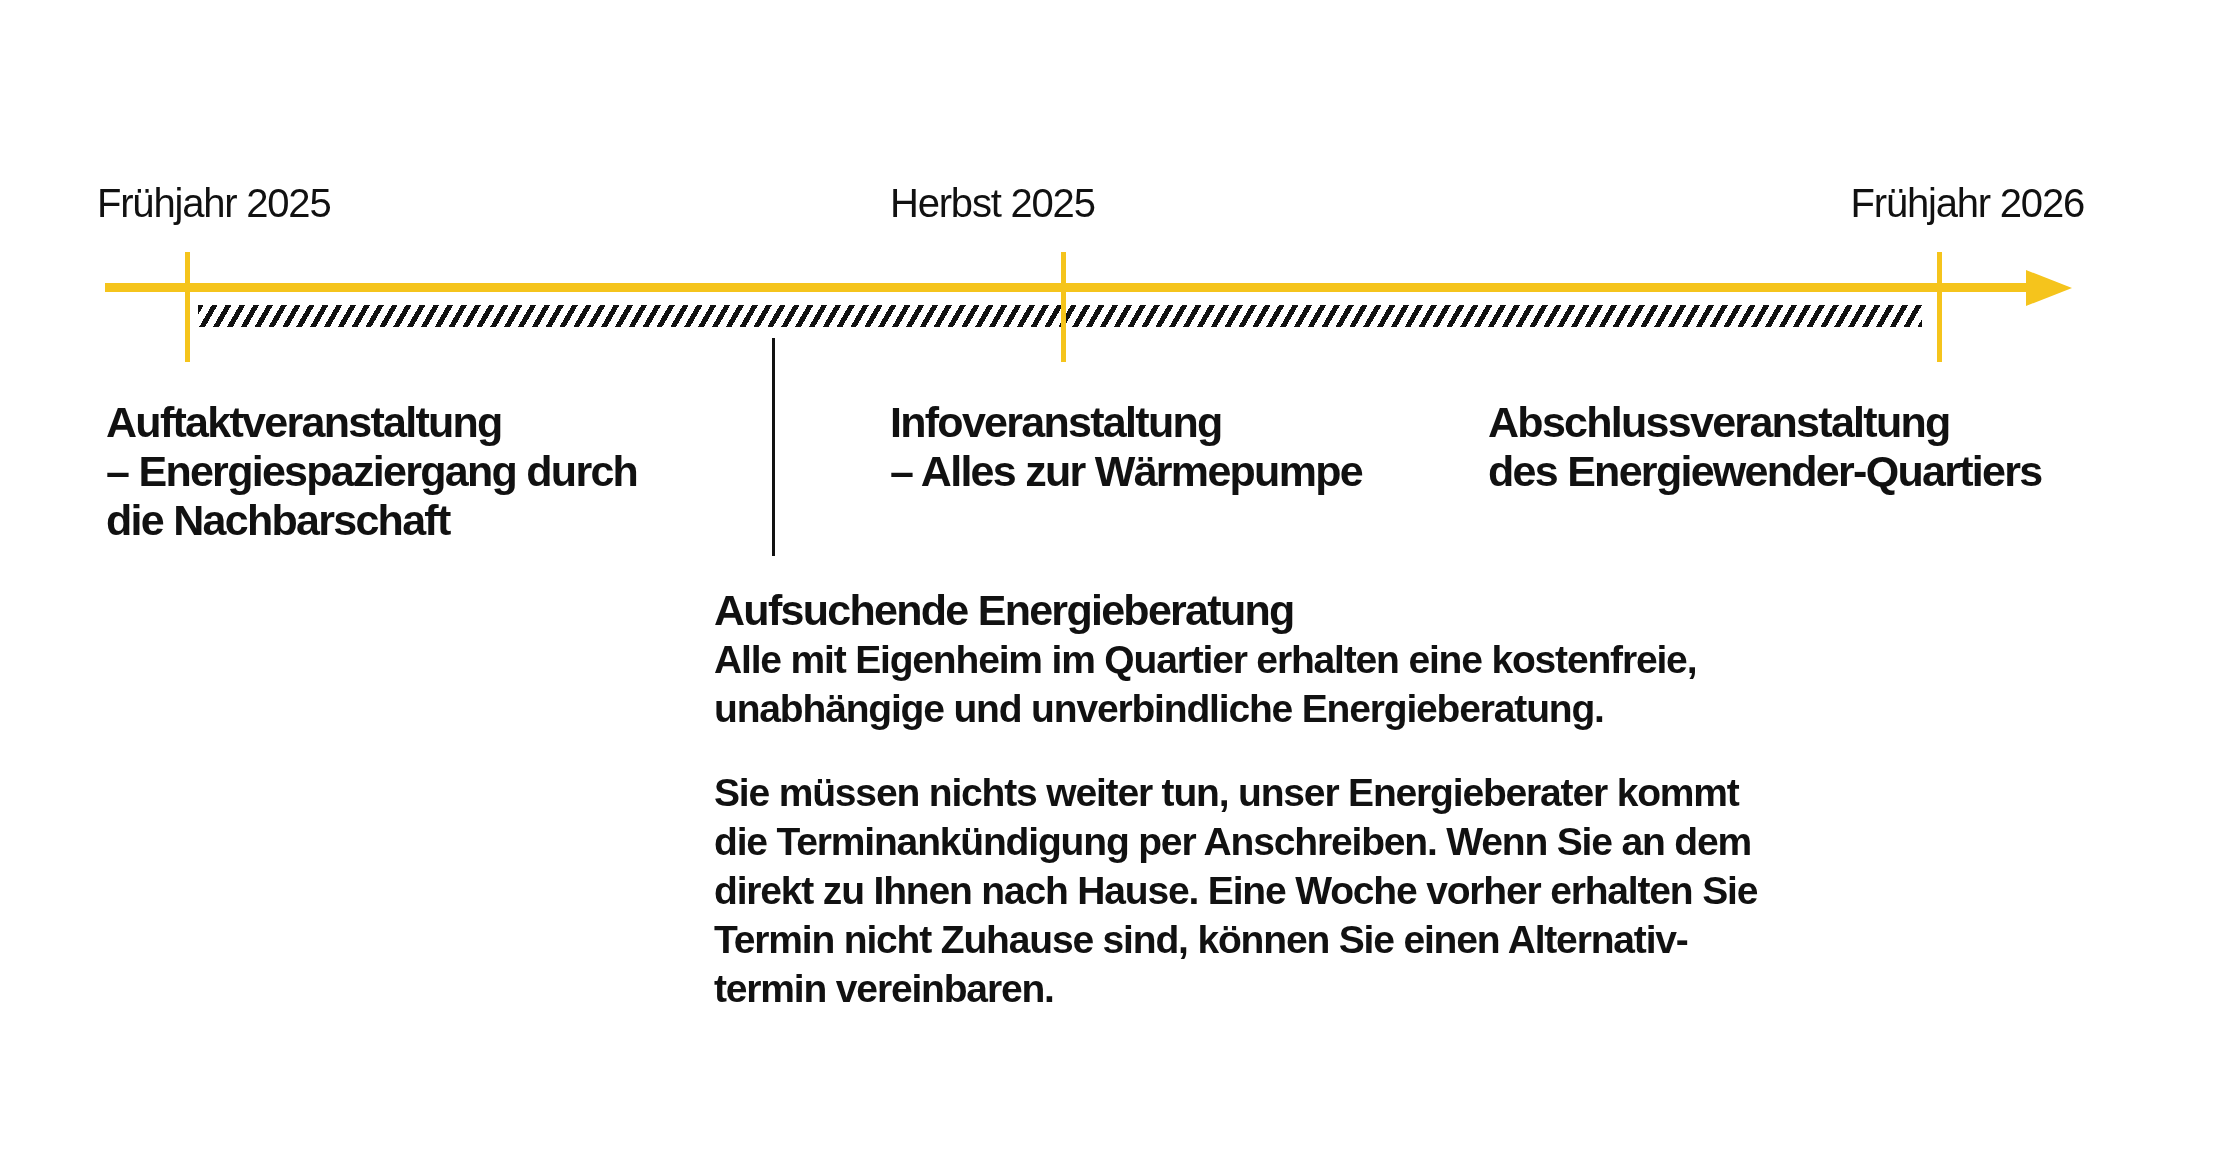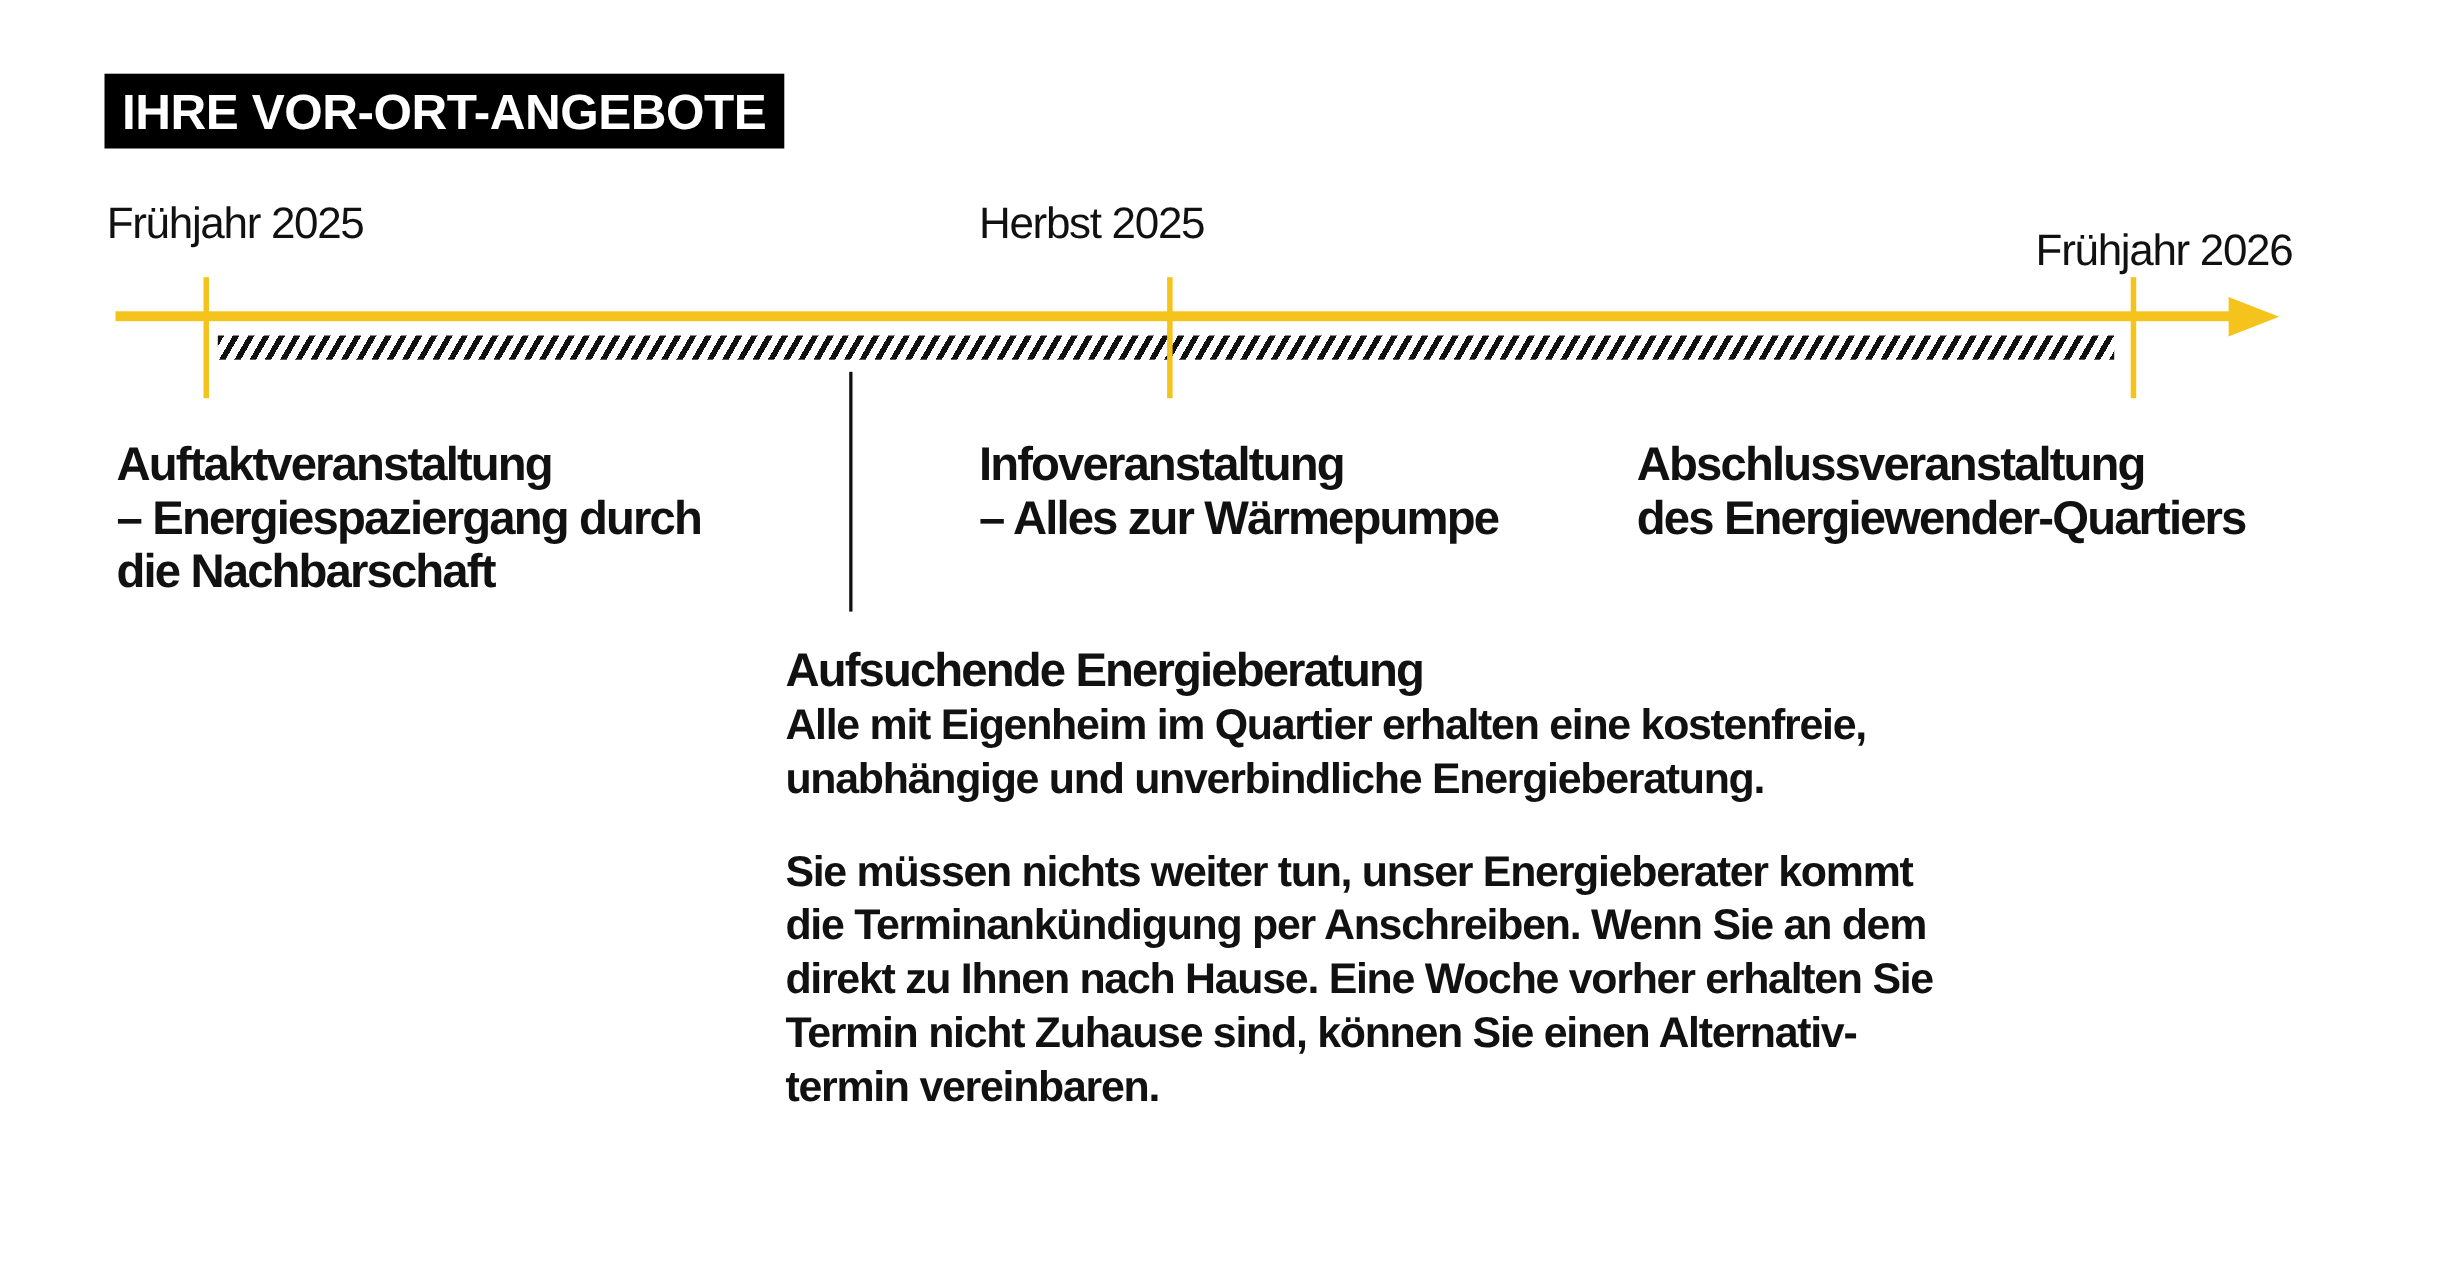--- a/index.html
+++ b/index.html
@@ -27,21 +27,21 @@
     white-space:nowrap;
   }
   
   .tl-label{
     position:absolute;top:181px;
     font-size:40px;letter-spacing:-0.03em;line-height:1.1;
     white-space:nowrap;color:var(--ink);
   }
   .tl-label.l1{left:97px;}
   .tl-label.l2{left:890px;}
-  .tl-label.l3{right:150px;margin-top:25px;}
+  .tl-label.l3{right:150px;}
   
   .axis{
     position:absolute;left:105px;top:283px;
     width:1925px;height:9px;background:var(--accent-yellow);
   }
   .arrowhead{
     position:absolute;left:2026px;top:270px;
     width:0;height:0;
     border-left:46px solid var(--accent-yellow);
     border-top:18px solid transparent;
@@ -90,21 +90,20 @@
     font-size:39px;letter-spacing:-0.03em;line-height:49px;
     white-space:nowrap;color:var(--ink);font-weight:bold;
   }
   .b-para.p2{margin-top:35px;}
 </style>
 </head>
 <body>
 
 <div class="canvas">
 
-  <div class="badge">IHRE VOR-ORT-ANGEBOTE</div>
 
   <div class="tl-label l1">Frühjahr 2025</div>
   <div class="tl-label l2">Herbst 2025</div>
   <div class="tl-label l3">Frühjahr 2026</div>
 
   <div class="axis"></div>
   <div class="arrowhead"></div>
   <div class="tick t1"></div>
   <div class="tick t2"></div>
   <div class="tick t3"></div>

